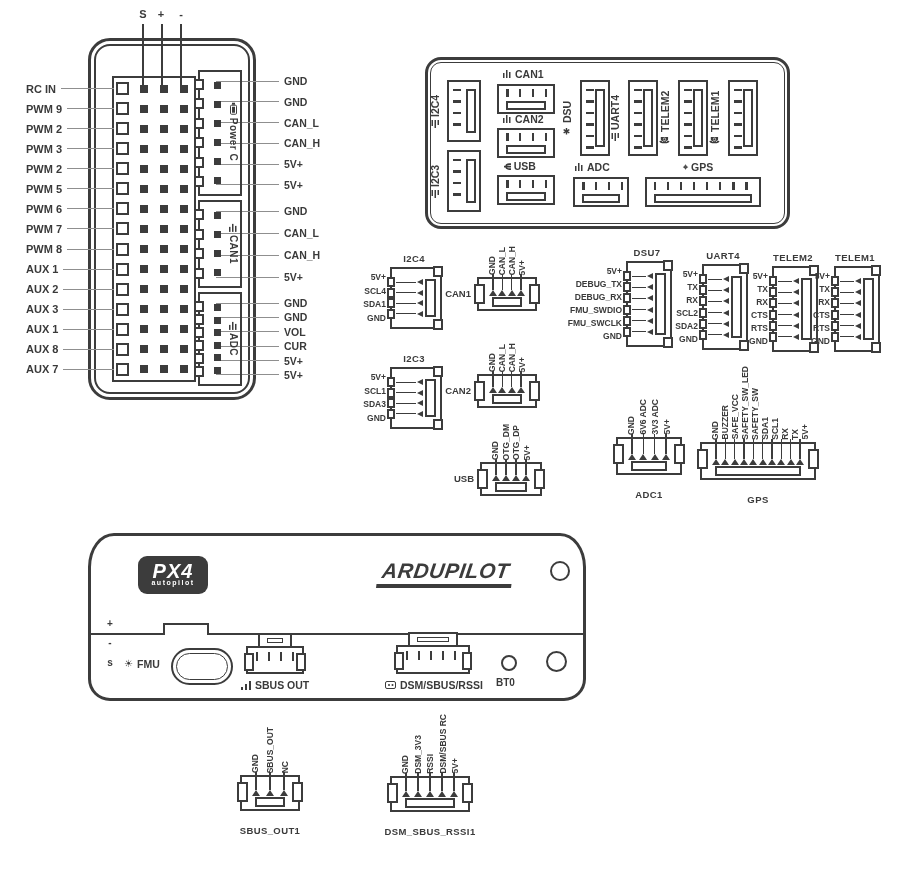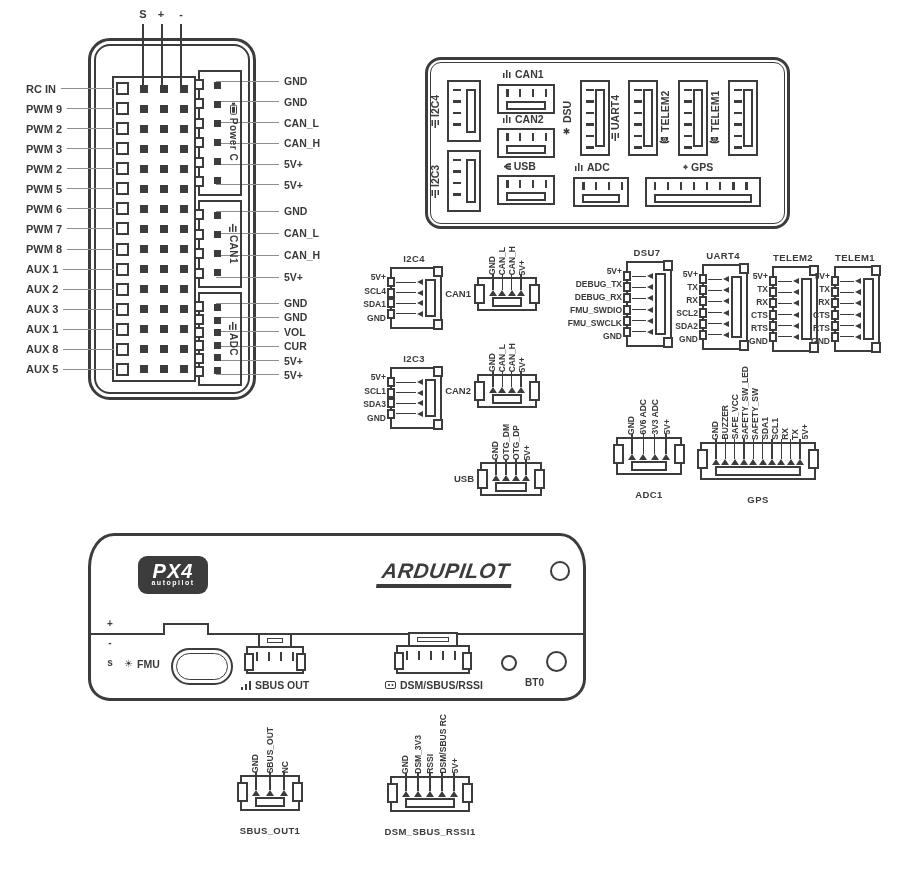--- a/index.html
+++ b/index.html
@@ -305,21 +305,21 @@
     </i>
     <i class="lrow">
       <span class="lt">AUX 1</span>
       <i class="lline"></i>
     </i>
     <i class="lrow">
       <span class="lt">AUX 8</span>
       <i class="lline"></i>
     </i>
     <i class="lrow">
-      <span class="lt">AUX 5</span>
+      <span class="lt">AUX 7</span>
       <i class="lline"></i>
     </i>
 </div>
 
 <div class="sv-grp" style="left:198px;top:70px;height:126px">
   <div class="sv-conn">
     <div class="sv-teeth">
         <i class="sv-tooth"></i>
         <i class="sv-tooth"></i>
         <i class="sv-tooth"></i>
@@ -1070,21 +1070,21 @@
     <div class="bl">
         <div class="bli"></div>
       </div>
   </div>
   <span class="bb-label" style="left:294px;top:143px">
       <i class="icon-bot"></i>
       <span>DSM/SBUS/RSSI</span>
     </span>
 
   <div class="circ" style="left:410px;top:119px;width:16px;height:16px"></div>
-  <span class="bb-label" style="left:427px;top:141px;width:26px;justify-content:flex-end;font-size:10px">
+  <span class="bb-label" style="left:405px;top:141px;width:26px;justify-content:flex-start;font-size:10px">
       <span>BT0</span>
     </span>
   <div class="circ" style="left:455px;top:115px;width:21px;height:21px"></div>
 </div>
 
 <div class="ph" style="left:240px;top:727px;width:60px">
   <div class="ph-top">
       <i class="ph-lab">GND</i>
       <i class="ph-lab">SBUS_OUT</i>
       <i class="ph-lab">NC</i>

